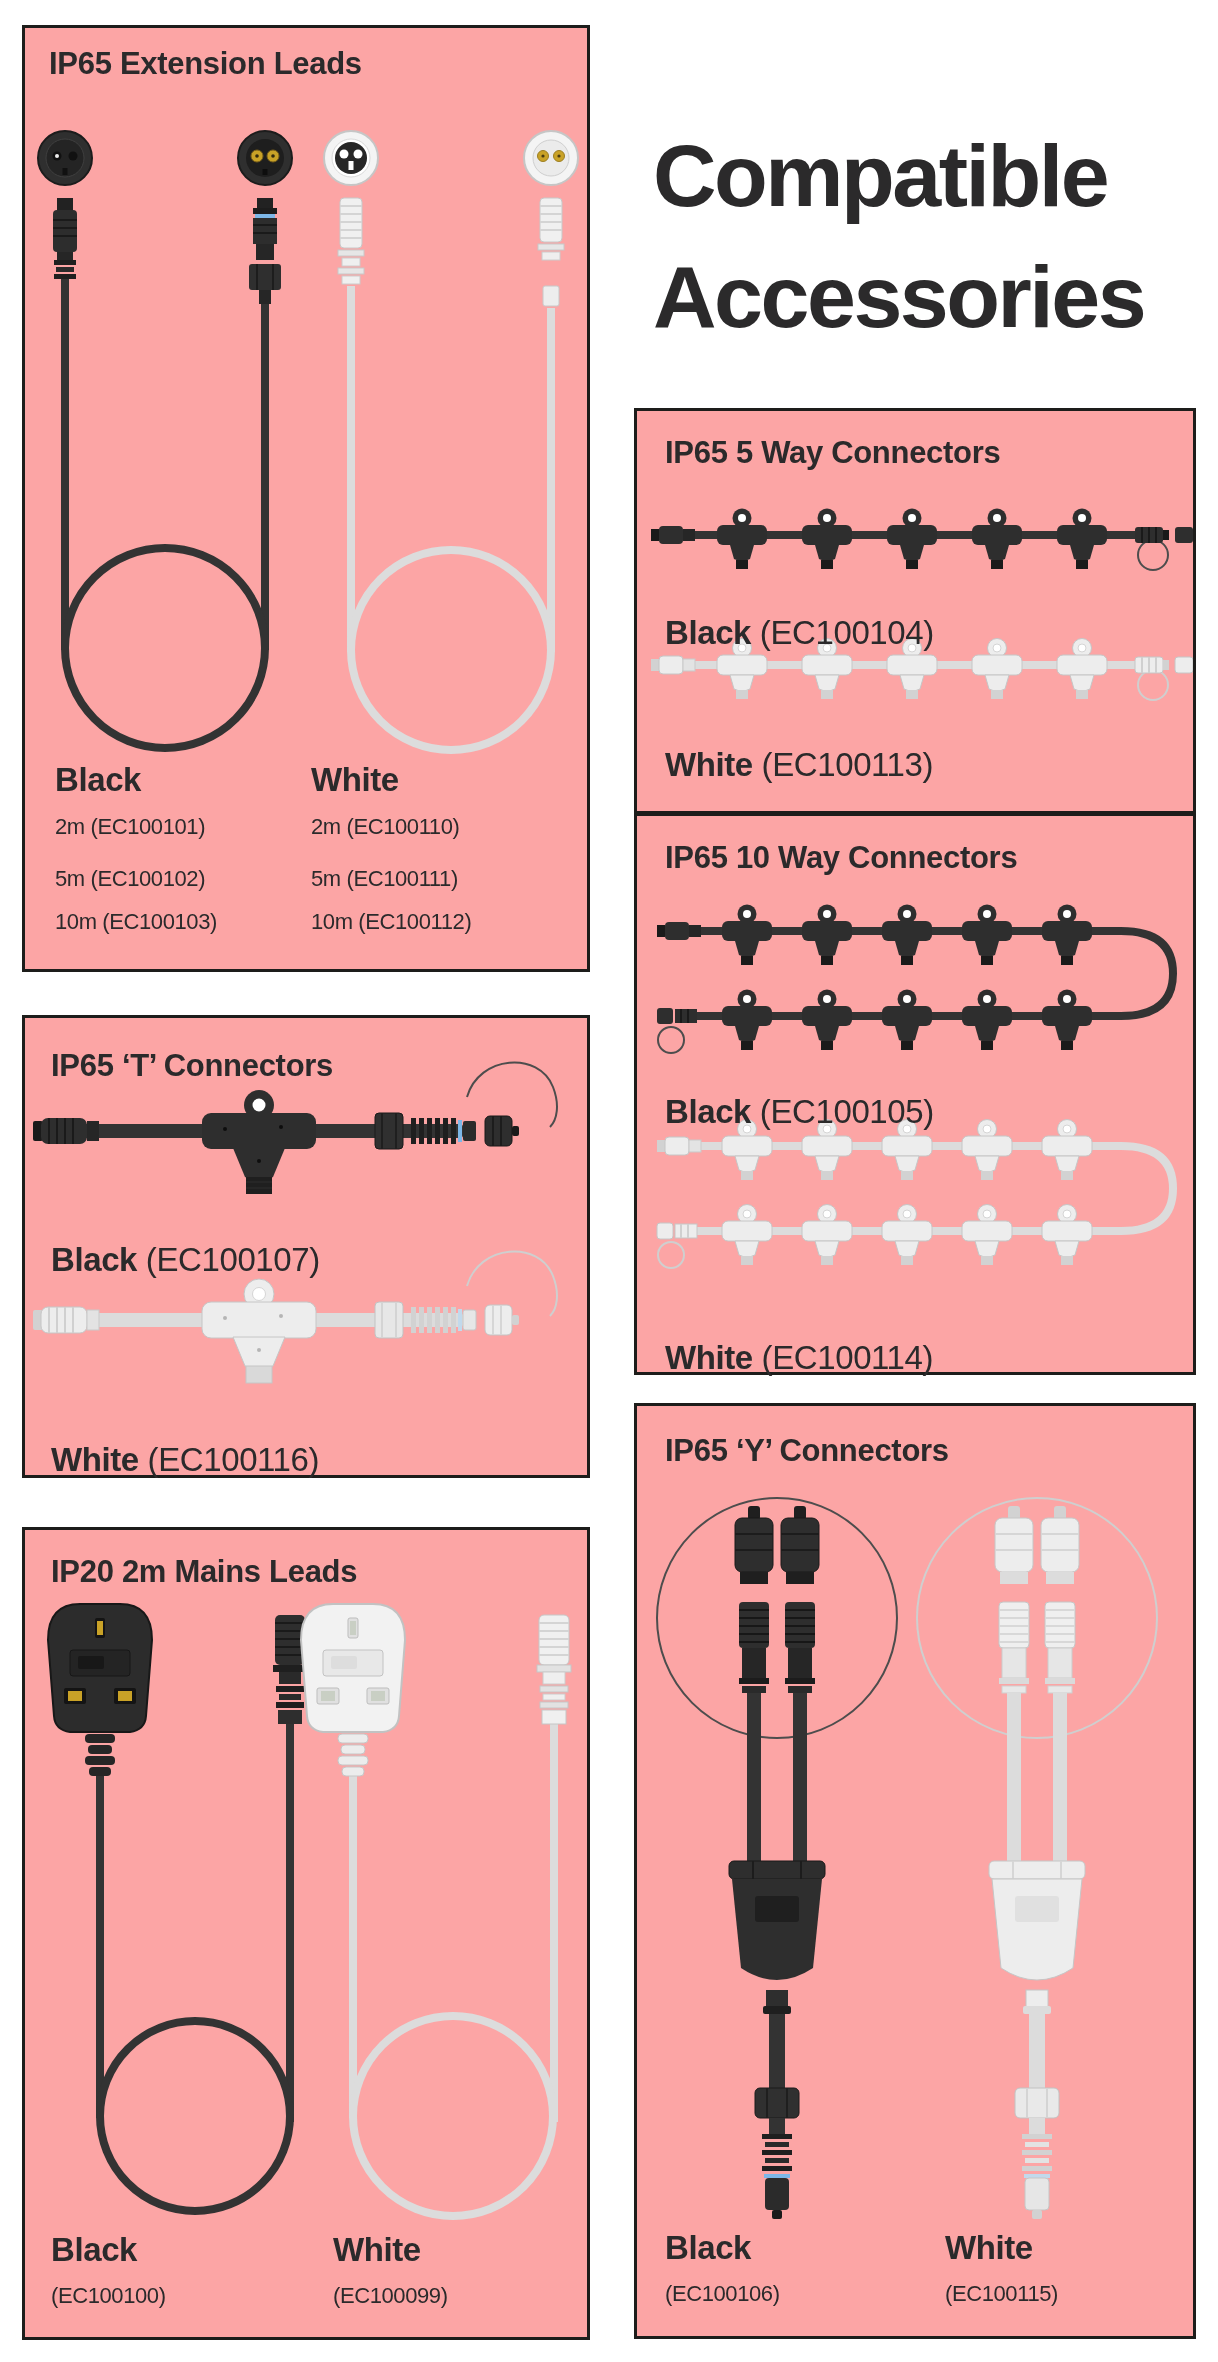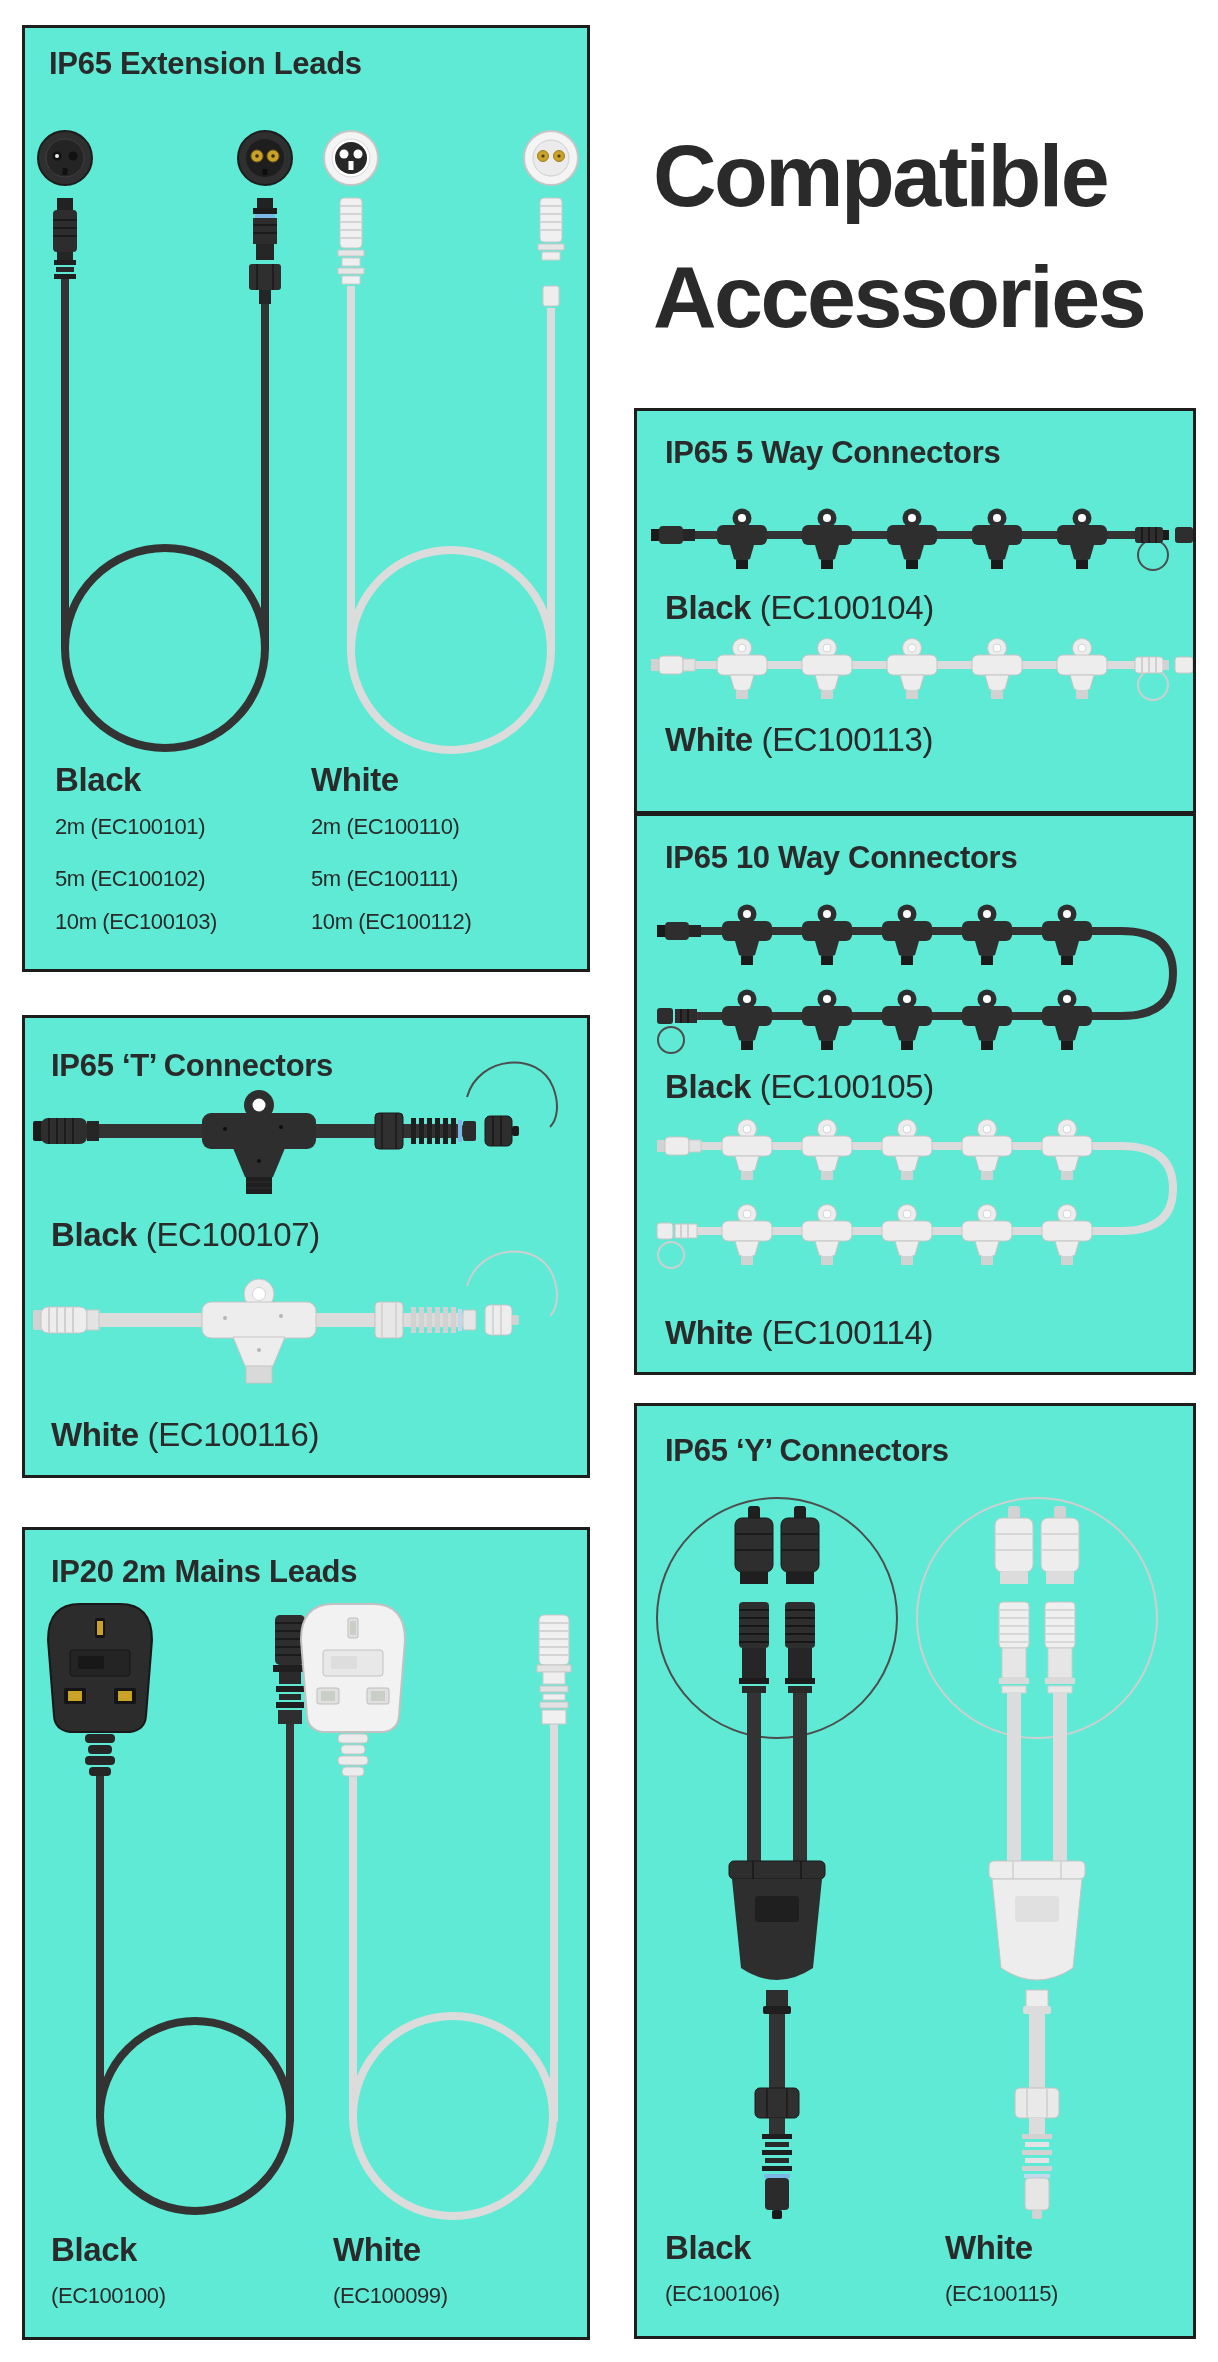--- a/index.html
+++ b/index.html
@@ -5,29 +5,29 @@
   html,body{margin:0;padding:0;background:#ffffff;}
   .page{
     position:relative;width:1218px;height:2362px;background:#ffffff;
     font-family:"Liberation Sans",sans-serif;color:#2b2a2b;overflow:hidden;
   }
   .main-title{
     position:absolute;left:637px;top:100px;margin:16px;
     font-size:88px;font-weight:700;line-height:1.37;letter-spacing:-2.5px;color:#2b2a2b;
   }
   .box{
-    position:absolute;border:3px solid #1d1d1b;background:#5eead4;box-sizing:border-box;
+    position:absolute;border:3px solid #1d1d1b;background:#fca5a5;box-sizing:border-box;
   }
   .box svg{position:absolute;left:0;top:0;}
   .box-title{
     position:absolute;font-size:31px;font-weight:700;letter-spacing:-0.3px;
     white-space:nowrap;color:#2b2a2b;
   }
   .label{
-    position:absolute;font-size:33px;letter-spacing:-0.4px;white-space:nowrap;color:#2b2a2b;
+    position:absolute;font-size:33px;letter-spacing:-0.4px;white-space:nowrap;color:#2b2a2b;margin-top:25px;
   }
   .label b{font-weight:700;}
   .row{
     position:absolute;font-size:22px;letter-spacing:-0.4px;white-space:nowrap;color:#2b2a2b;text-align:right;
   }
   .colhead{
     position:absolute;font-size:33px;font-weight:700;letter-spacing:-0.4px;white-space:nowrap;color:#2b2a2b;
   }
 </style>
 </head>

